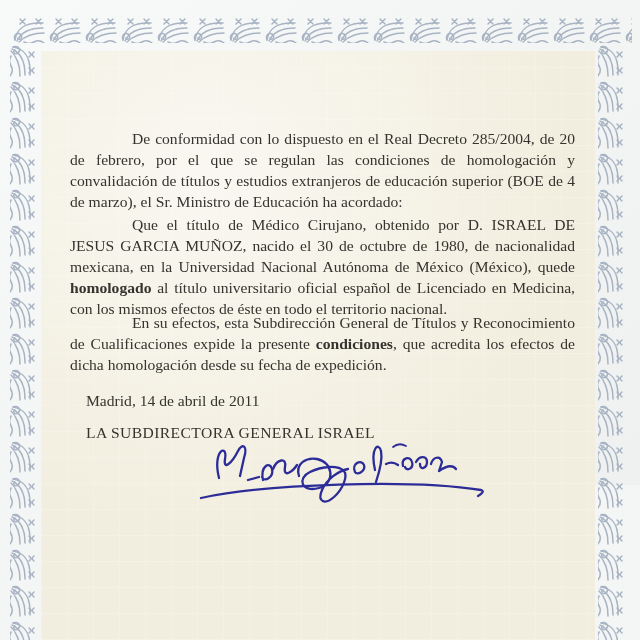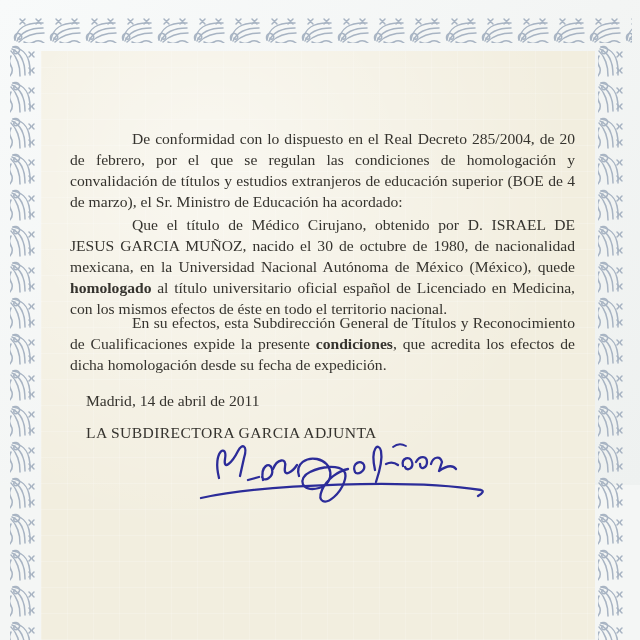--- a/index.html
+++ b/index.html
@@ -98,21 +98,21 @@
   </svg>
 
   <div class="content">
 
     <p class="p1"><span>De conformidad con lo dispuesto en el Real Decreto 285/2004, de 20 de febrero, por el que se regulan las condiciones de homologación y convalidación de títulos y estudios extranjeros de educación superior (BOE de 4 de marzo), el Sr. Ministro de Educación ha acordado:</span></p>
     <p class="p2"><span>Que el título de Médico Cirujano, obtenido por D. ISRAEL DE JESUS GARCIA MUÑOZ, nacido el 30 de octubre de 1980, de nacionalidad mexicana, en la Universidad Nacional Autónoma de México (México), quede </span><span class="b">homologado</span><span> al título universitario oficial español de Licenciado en Medicina, con los mismos efectos de éste en todo el territorio nacional.</span></p>
     <p class="p3"><span>En su efectos, esta Subdirección General de Títulos y Reconocimiento de Cualificaciones expide la presente </span><span class="b">condiciones</span><span>, que acredita los efectos de dicha homologación desde su fecha de expedición.</span></p>
 
     <div class="centered dateline">Madrid, 14 de abril de 2011</div>
 
-    <div class="centered signer-title">LA SUBDIRECTORA GARCIA ADJUNTA</div>
+    <div class="centered signer-title">LA SUBDIRECTORA GENERAL ISRAEL</div>
 
     <svg class="signature-svg" width="300" height="80" viewBox="0 0 300 80">
       <g fill="none" stroke="#2c2c99" stroke-width="2.3" stroke-linecap="round" stroke-linejoin="round">
 
         <path d="M6,64 C70,50 215,45 286,56 c3,1 2,3 -3,6"></path>
 
         <path d="M24,44 C17,16 33,9 30,25 C28,37 37,29 43,17 C47,9 53,11 49,24 L45,42"></path>
         <path d="M53,46 l11,-3"></path>
 
         <path d="M68,46 C65,32 75,27 77,35 C79,43 69,49 67,43"></path>

